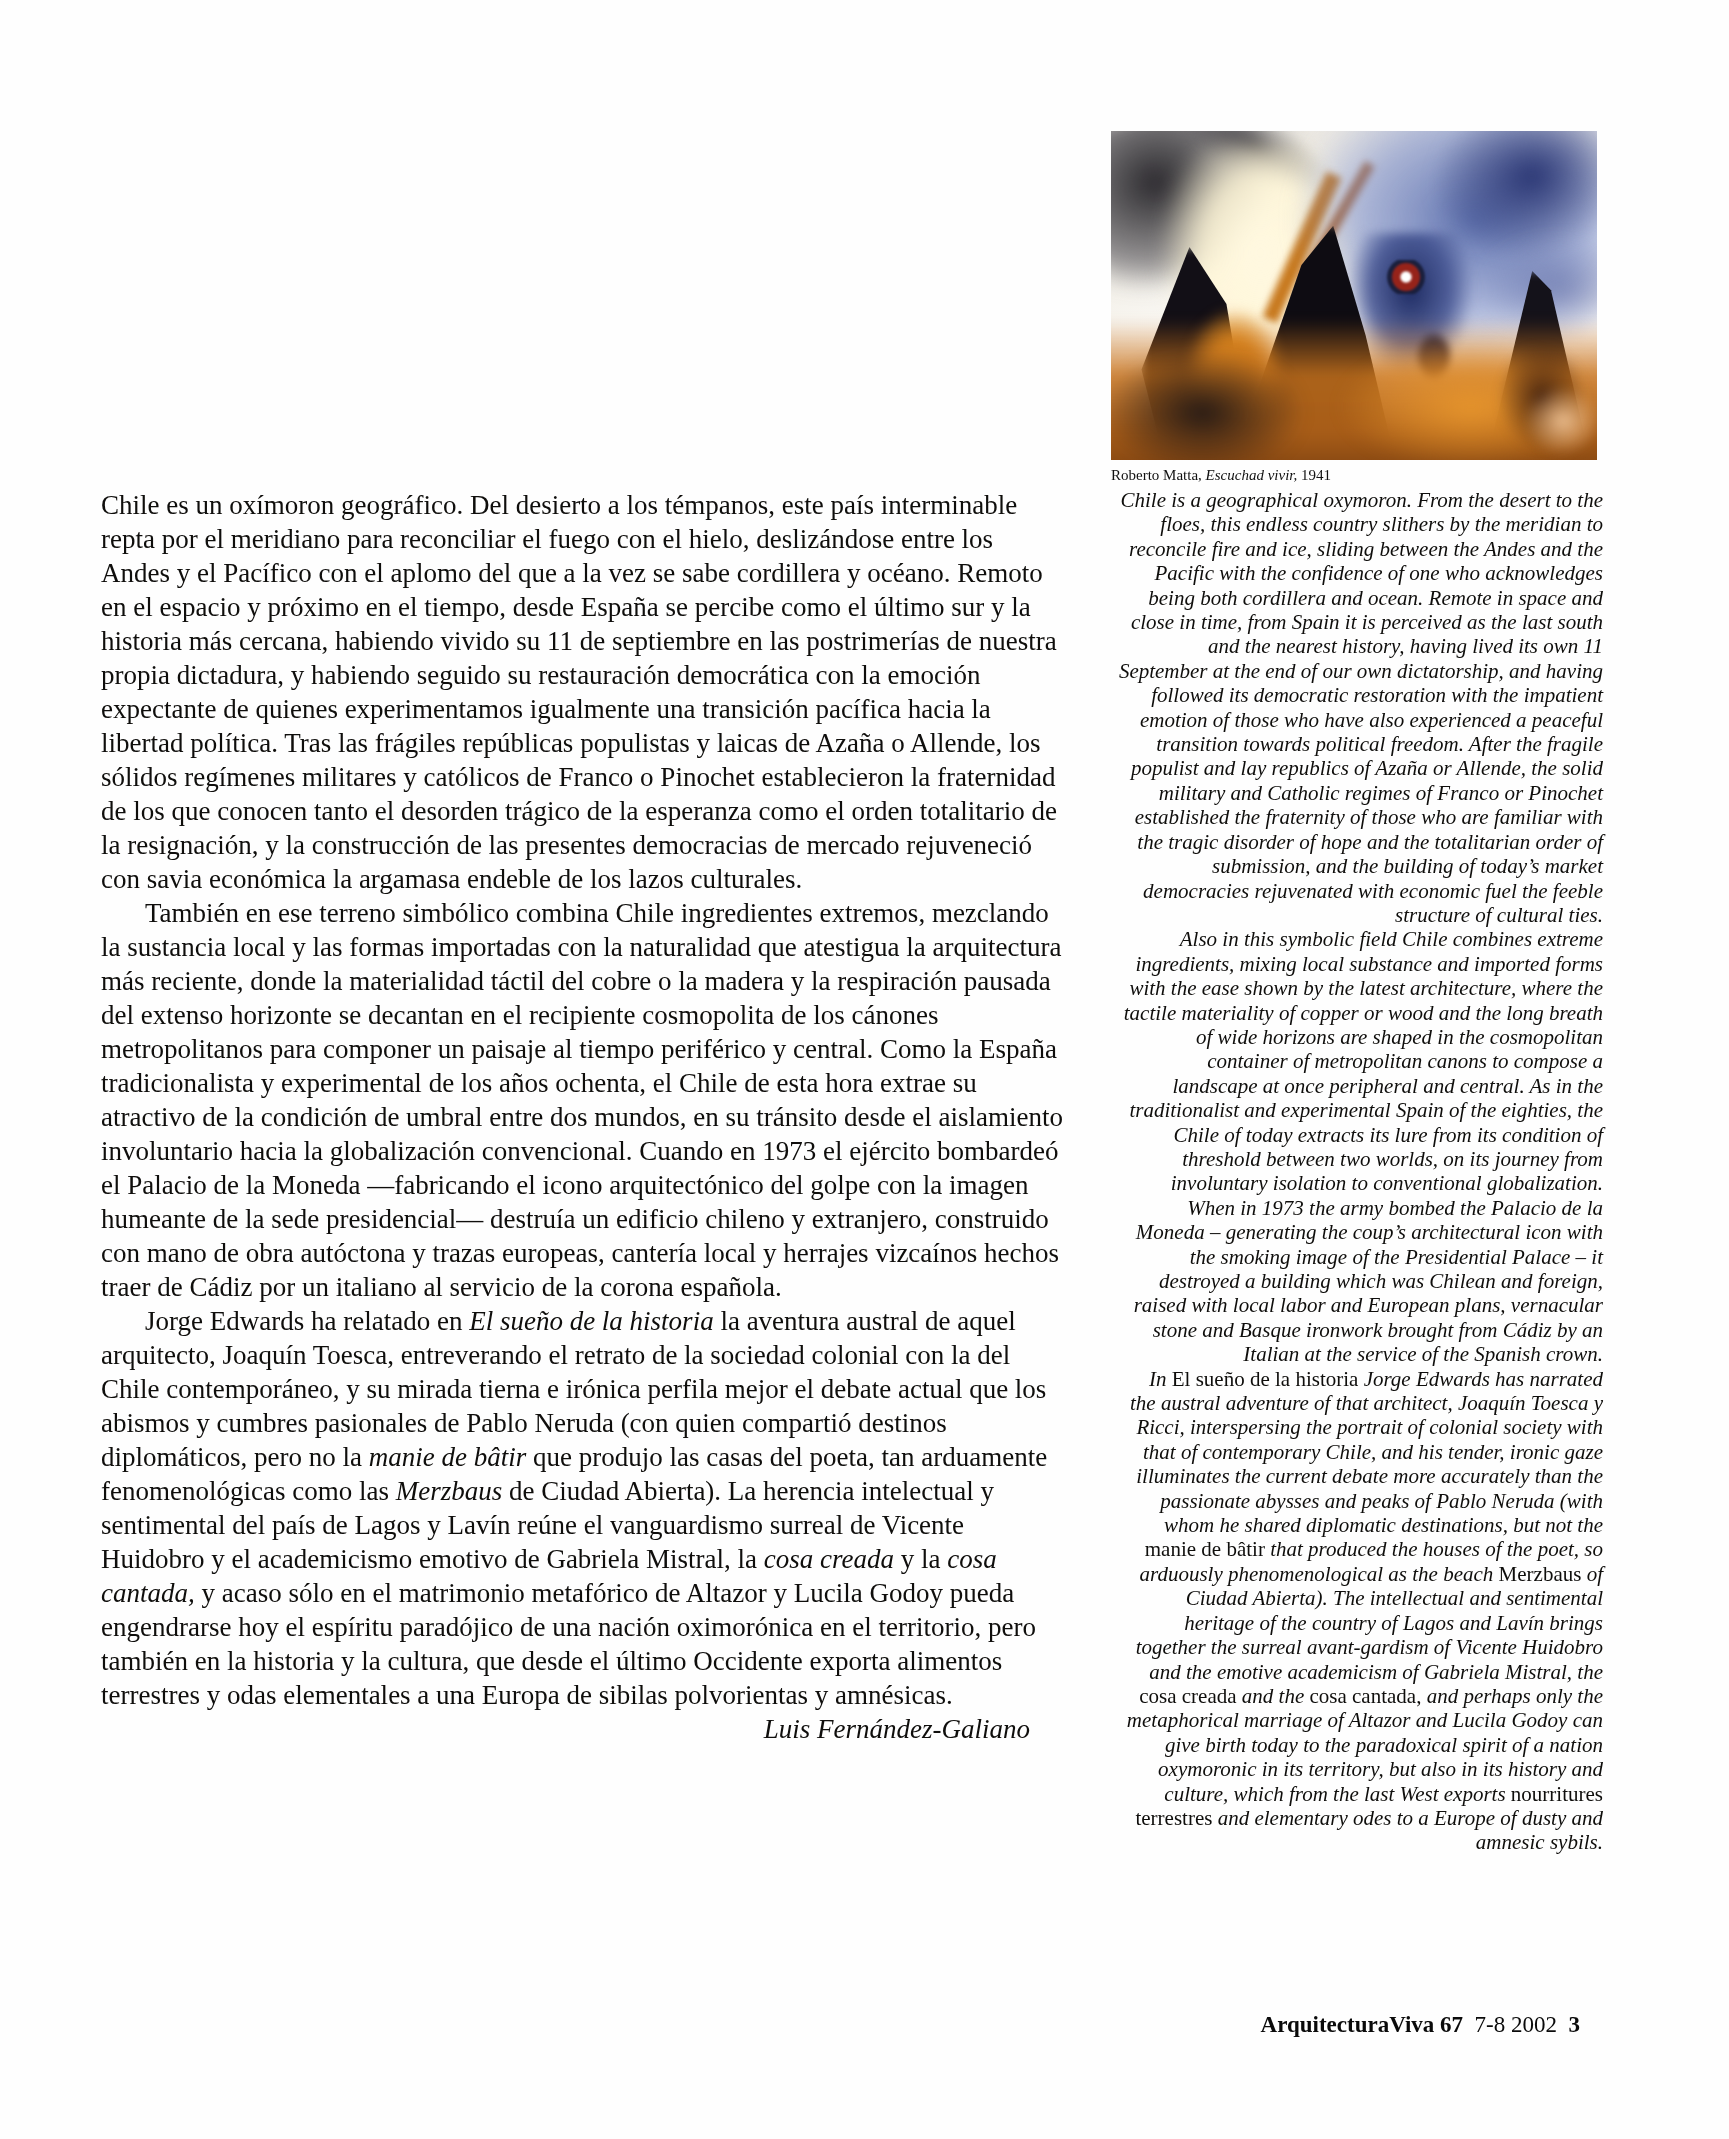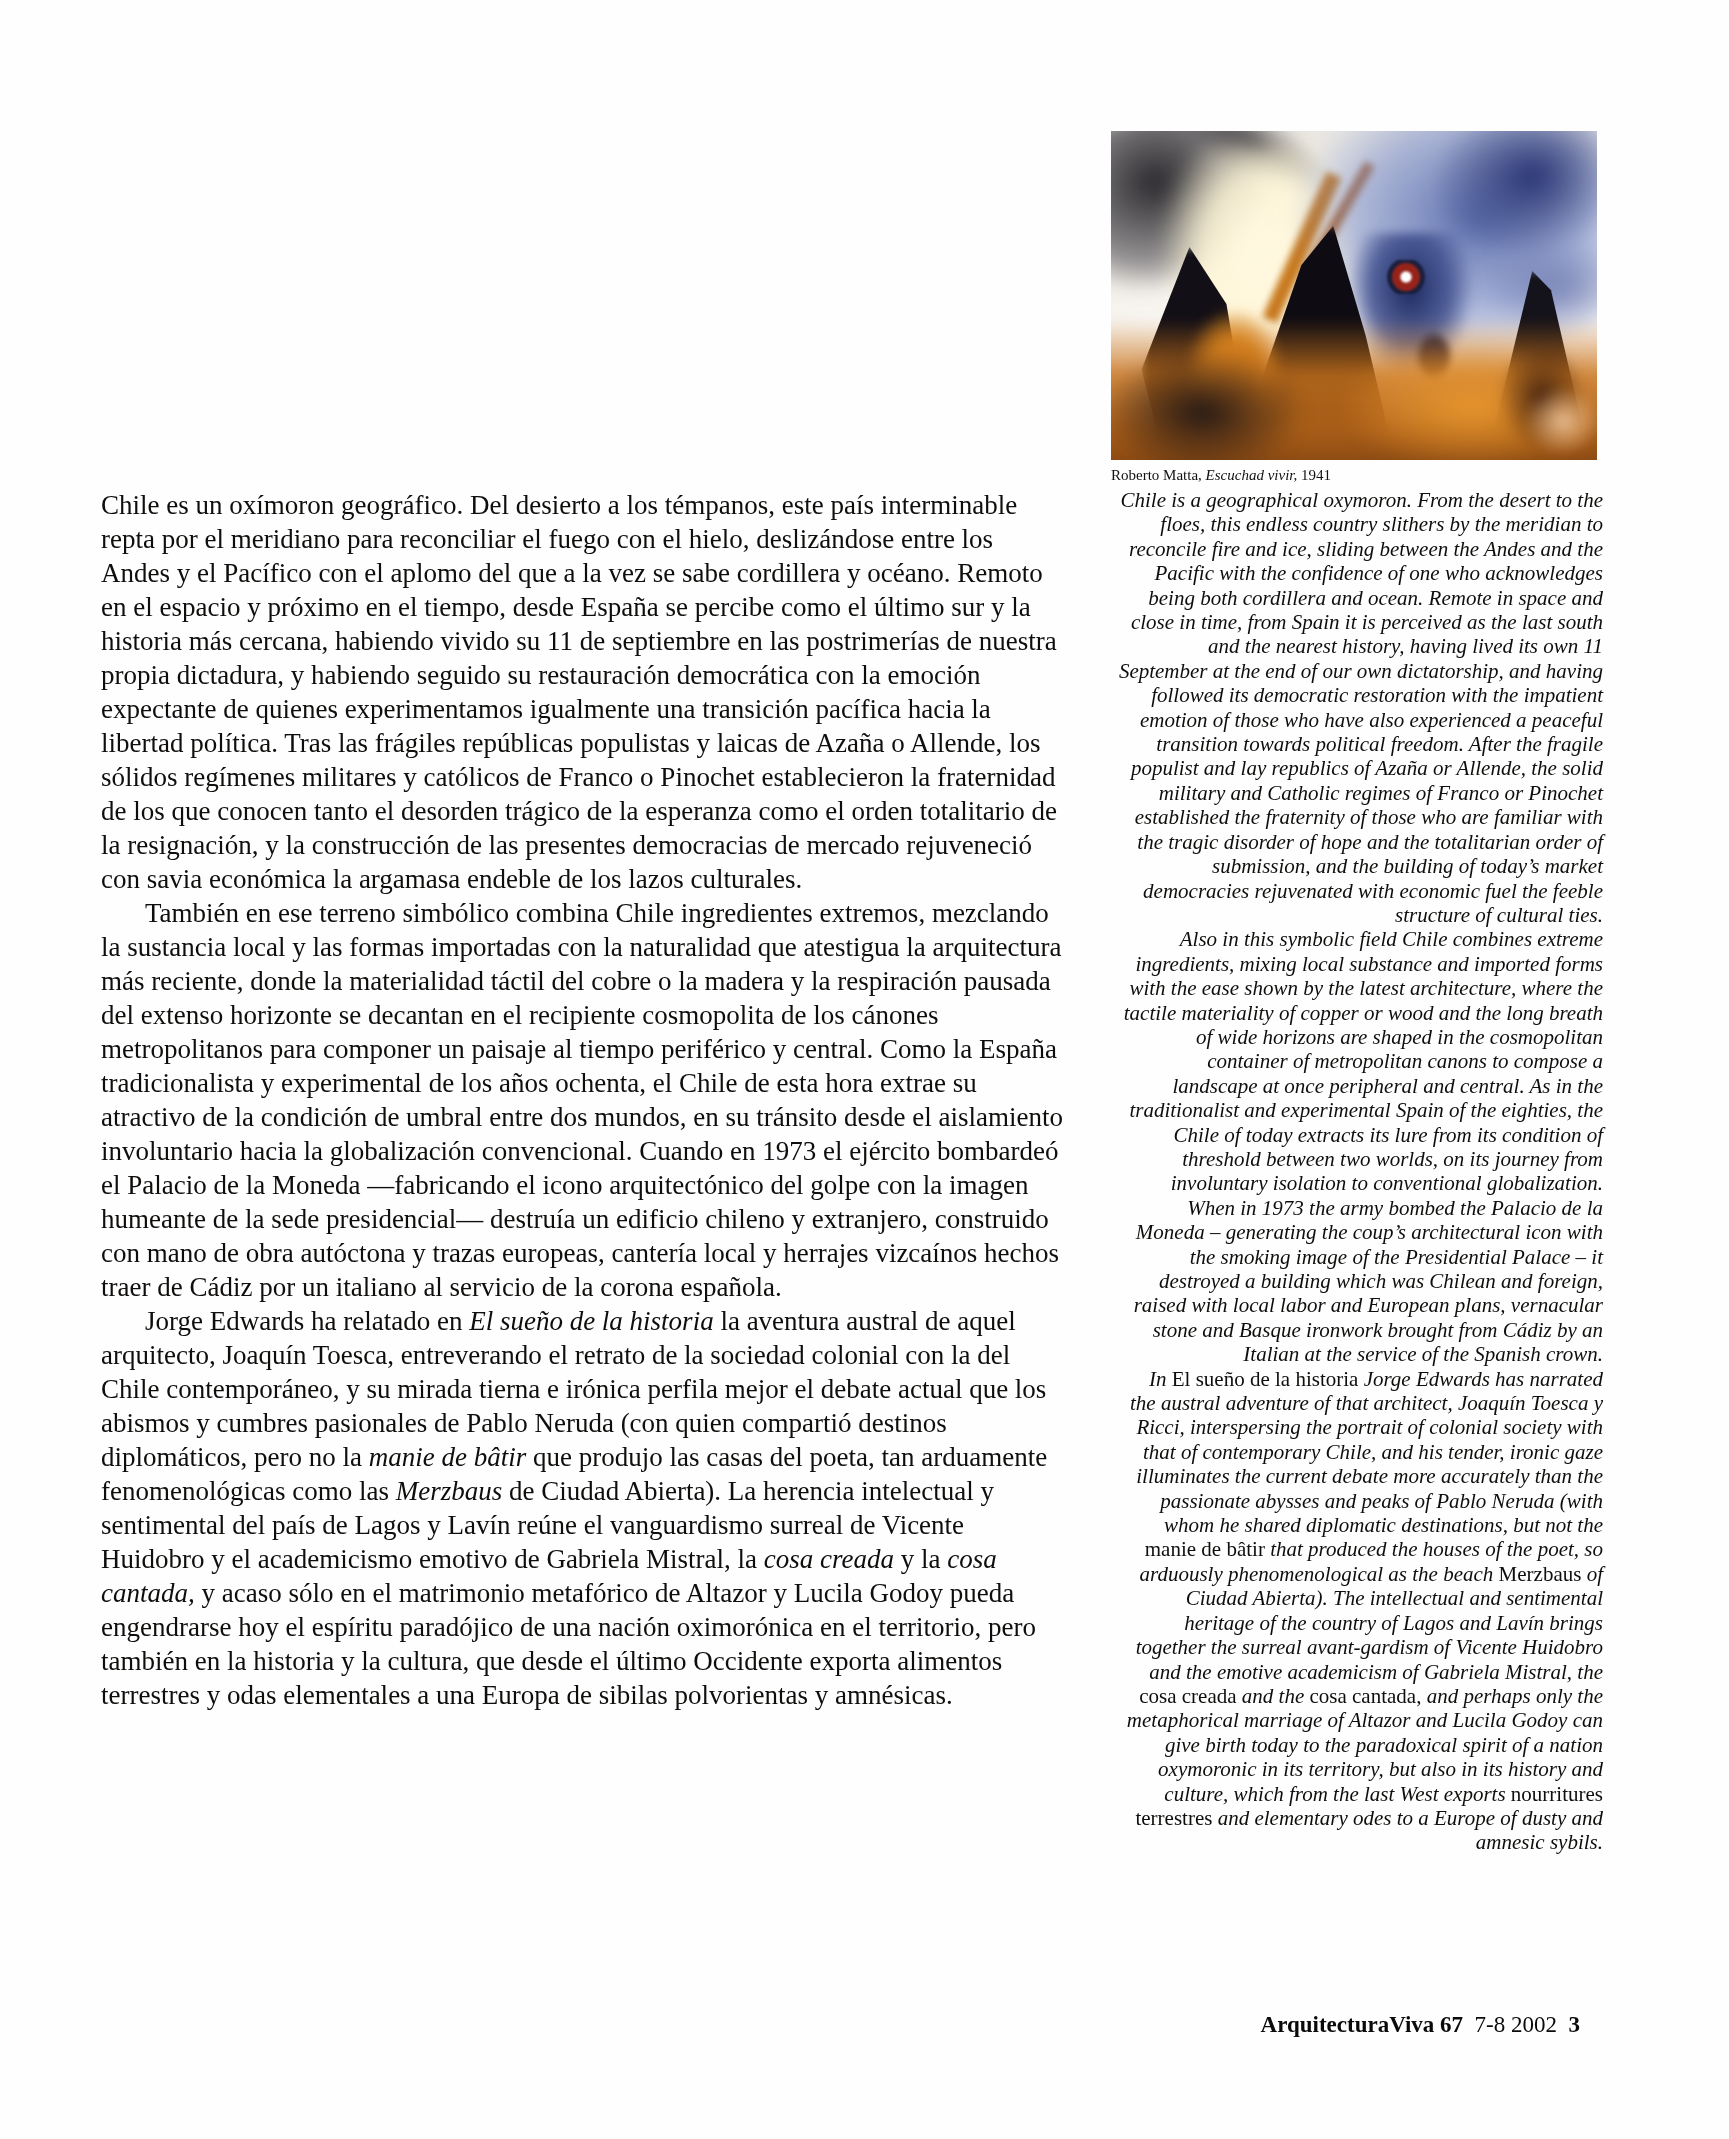--- a/index.html
+++ b/index.html
@@ -109,20 +109,21 @@
     <div class="p-dark-br"></div>
     <div class="p-peach"></div>
   </div>
 
   <div class="caption"><span style="font-style: normal;">Roberto Matta, </span><span style="font-style: italic;">Escuchad vivir,</span><span style="font-style: normal;"> 1941</span></div>
 
   <div class="col-left">
     <p><span style="font-style: normal;">Chile es un oxímoron geográfico. Del desierto a los témpanos, este país interminable repta por el meridiano para reconciliar el fuego con el hielo, deslizándose entre los Andes y el Pacífico con el aplomo del que a la vez se sabe cordillera y océano. Remoto en el espacio y próximo en el tiempo, desde España se percibe como el último sur y la historia más cercana, habiendo vivido su 11 de septiembre en las postrimerías de nuestra propia dictadura, y habiendo seguido su restauración democrática con la emoción expectante de quienes experimentamos igualmente una transición pacífica hacia la libertad política. Tras las frágiles repúblicas populistas y laicas de Azaña o Allende, los sólidos regímenes militares y católicos de Franco o Pinochet establecieron la fraternidad de los que conocen tanto el desorden trágico de la esperanza como el orden totalitario de la resignación, y la construcción de las presentes democracias de mercado rejuveneció con savia económica la argamasa endeble de los lazos culturales.</span></p>
     <p class="indent-es"><span style="font-style: normal;">También en ese terreno simbólico combina Chile ingredientes extremos, mezclando la sustancia local y las formas importadas con la naturalidad que atestigua la arquitectura más reciente, donde la materialidad táctil del cobre o la madera y la respiración pausada del extenso horizonte se decantan en el recipiente cosmopolita de los cánones metropolitanos para componer un paisaje al tiempo periférico y central. Como la España tradicionalista y experimental de los años ochenta, el Chile de esta hora extrae su atractivo de la condición de umbral entre dos mundos, en su tránsito desde el aislamiento involuntario hacia la globalización convencional. Cuando en 1973 el ejército bombardeó el Palacio de la Moneda —fabricando el icono arquitectónico del golpe con la imagen humeante de la sede presidencial— destruía un edificio chileno y extranjero, construido con mano de obra autóctona y trazas europeas, cantería local y herrajes vizcaínos hechos traer de Cádiz por un italiano al servicio de la corona española.</span></p>
     <p class="indent-es"><span style="font-style: normal;">Jorge Edwards ha relatado en </span><span style="font-style: italic;">El sueño de la historia</span><span style="font-style: normal;"> la aventura austral de aquel arquitecto, Joaquín Toesca, entreverando el retrato de la sociedad colonial con la del Chile contemporáneo, y su mirada tierna e irónica perfila mejor el debate actual que los abismos y cumbres pasionales de Pablo Neruda (con quien compartió destinos diplomáticos, pero no la </span><span style="font-style: italic;">manie de bâtir</span><span style="font-style: normal;"> que produjo las casas del poeta, tan arduamente fenomenológicas como las </span><span style="font-style: italic;">Merzbaus</span><span style="font-style: normal;"> de Ciudad Abierta). La herencia intelectual y sentimental del país de Lagos y Lavín reúne el vanguardismo surreal de Vicente Huidobro y el academicismo emotivo de Gabriela Mistral, la </span><span style="font-style: italic;">cosa creada</span><span style="font-style: normal;"> y la </span><span style="font-style: italic;">cosa cantada,</span><span style="font-style: normal;"> y acaso sólo en el matrimonio metafórico de Altazor y Lucila Godoy pueda engendrarse hoy el espíritu paradójico de una nación oximorónica en el territorio, pero también en la historia y la cultura, que desde el último Occidente exporta alimentos terrestres y odas elementales a una Europa de sibilas polvorientas y amnésicas.</span></p>
+    <div class="signature">Luis Fernández-Galiano</div>
   </div>
 
   <div class="col-right">
     <p><span style="font-style: italic;">Chile is a geographical oxymoron. From the desert to the floes, this endless country slithers by the meridian to reconcile fire and ice, sliding between the Andes and the Pacific with the confidence of one who acknowledges being both cordillera and ocean. Remote in space and close in time, from Spain it is perceived as the last south and the nearest history, having lived its own 11 September at the end of our own dictatorship, and having followed its democratic restoration with the impatient emotion of those who have also experienced a peaceful transition towards political freedom. After the fragile populist and lay republics of Azaña or Allende, the solid military and Catholic regimes of Franco or Pinochet established the fraternity of those who are familiar with the tragic disorder of hope and the totalitarian order of submission, and the building of today’s market democracies rejuvenated with economic fuel the feeble structure of cultural ties.</span></p>
     <p class="indent-en"><span style="font-style: italic;">Also in this symbolic field Chile combines extreme ingredients, mixing local substance and imported forms with the ease shown by the latest architecture, where the tactile materiality of copper or wood and the long breath of wide horizons are shaped in the cosmopolitan container of metropolitan canons to compose a landscape at once peripheral and central. As in the traditionalist and experimental Spain of the eighties, the Chile of today extracts its lure from its condition of threshold between two worlds, on its journey from involuntary isolation to conventional globalization. When in 1973 the army bombed the Palacio de la Moneda – generating the coup’s architectural icon with the smoking image of the Presidential Palace – it destroyed a building which was Chilean and foreign, raised with local labor and European plans, vernacular stone and Basque ironwork brought from Cádiz by an Italian at the service of the Spanish crown.</span></p>
     <p class="indent-en"><span style="font-style: italic;">In </span><span style="font-style: normal;">El sueño de la historia </span><span style="font-style: italic;">Jorge Edwards has narrated the austral adventure of that architect, Joaquín Toesca y Ricci, interspersing the portrait of colonial society with that of contemporary Chile, and his tender, ironic gaze illuminates the current debate more accurately than the passionate abysses and peaks of Pablo Neruda (with whom he shared diplomatic destinations, but not the </span><span style="font-style: normal;">manie de bâtir </span><span style="font-style: italic;">that produced the houses of the poet, so arduously phenomenological as the beach </span><span style="font-style: normal;">Merzbaus </span><span style="font-style: italic;">of Ciudad Abierta). The intellectual and sentimental heritage of the country of Lagos and Lavín brings together the surreal avant-gardism of Vicente Huidobro and the emotive academicism of Gabriela Mistral, the </span><span style="font-style: normal;">cosa creada </span><span style="font-style: italic;">and the </span><span style="font-style: normal;">cosa cantada, </span><span style="font-style: italic;">and perhaps only the metaphorical marriage of Altazor and Lucila Godoy can give birth today to the paradoxical spirit of a nation oxymoronic in its territory, but also in its history and culture, which from the last West exports </span><span style="font-style: normal;">nourritures terrestres </span><span style="font-style: italic;">and elementary odes to a Europe of dusty and amnesic sybils.</span></p>
   </div>
 
   <div class="footer"><span style="font-weight: bold;">ArquitecturaViva 67</span><span style="font-weight: normal;">  7-8 2002  </span><span style="font-weight: bold;">3</span></div>
 

